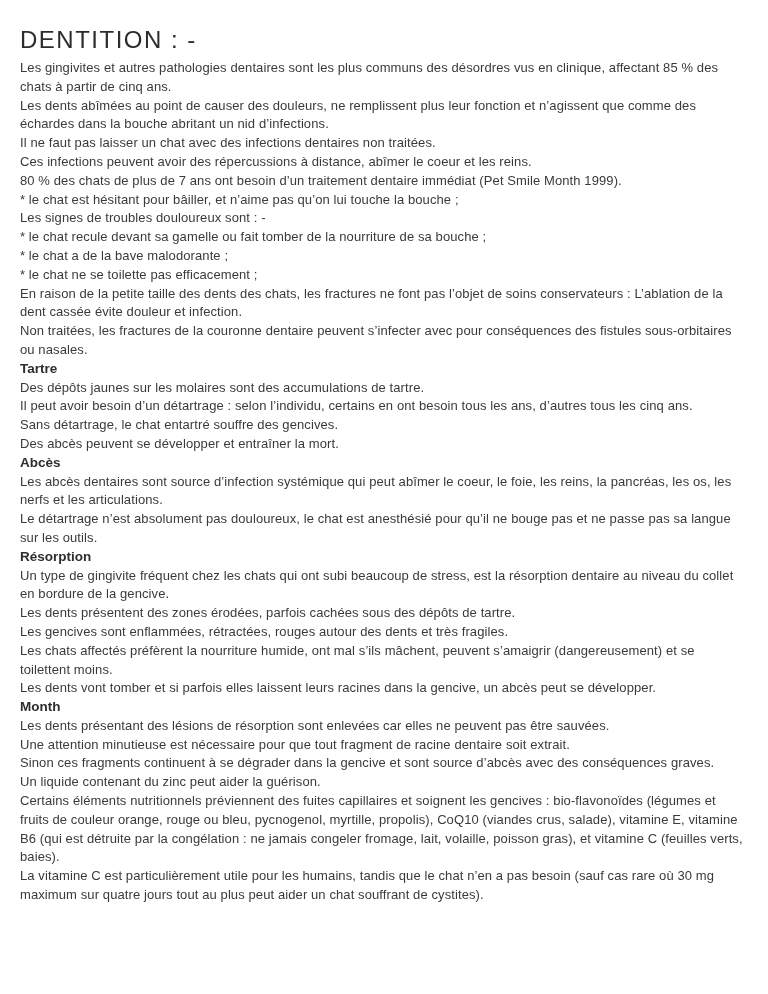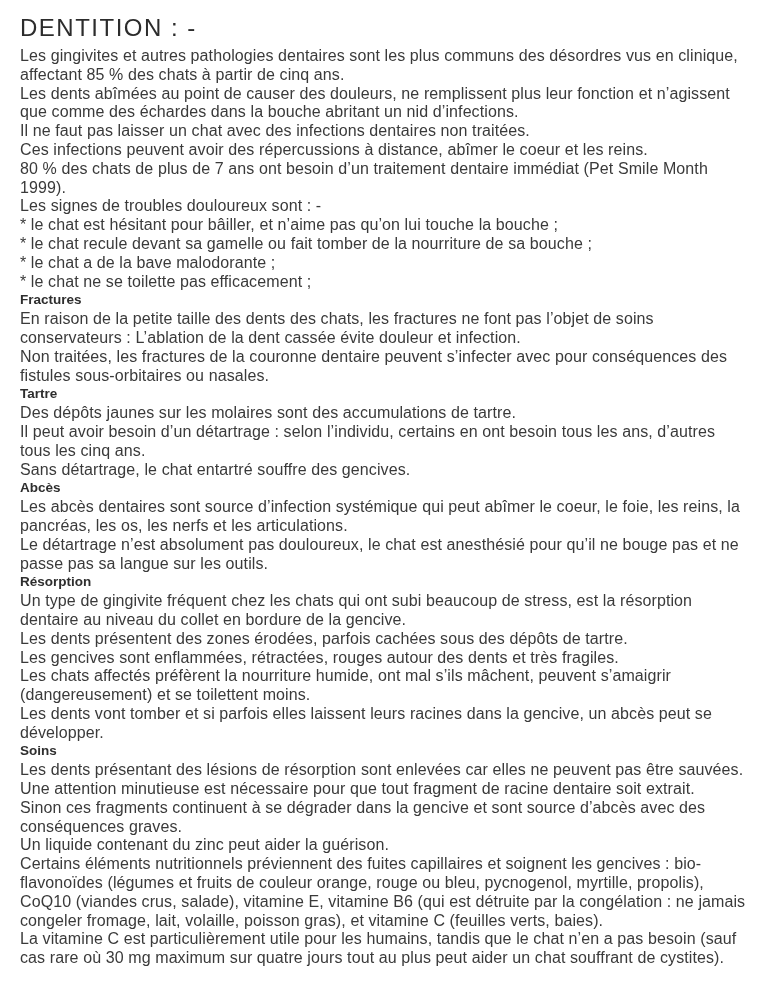--- a/index.html
+++ b/index.html
@@ -4,21 +4,21 @@
 <style>
   html, body {
     margin: 0;
     padding: 0;
     background: #ffffff;
   }
   .page {
     width: 768px;
     height: 994px;
     box-sizing: border-box;
-    padding: 14px 20px 0 20px;
+    padding: 26px 20px 0 20px;
     background: #ffffff;
     font-family: "Liberation Sans", sans-serif;
     color: #3a3a3a;
     overflow: hidden;
   }
   .title {
     margin: 0 0 5px 0;
     font-family: "Liberation Sans", sans-serif;
     font-weight: 400;
     font-size: 24px;
@@ -27,59 +27,59 @@
   }
   .section-heading {
     font-size: 13.5px;
     line-height: 18.8px;
     font-weight: 700;
     color: #2e2e2e;
     margin: 0;
   }
   .para {
     margin: 0;
-    font-size: 16px;
+    font-size: 13px;
     line-height: 18.8px;
     letter-spacing: 0.1px;
     color: #3a3a3a;
   }
 </style>
 </head>
 <body>
 
 <div class="page">
   <h1 class="title">DENTITION : -</h1>
   <main id="doc-body">
       <p class="para">Les gingivites et autres pathologies dentaires sont les plus communs des désordres vus en clinique, affectant 85 % des chats à partir de cinq ans.</p>
       <p class="para">Les dents abîmées au point de causer des douleurs, ne remplissent plus leur fonction et n’agissent que comme des échardes dans la bouche abritant un nid d’infections.</p>
       <p class="para">Il ne faut pas laisser un chat avec des infections dentaires non traitées.</p>
       <p class="para">Ces infections peuvent avoir des répercussions à distance, abîmer le coeur et les reins.</p>
       <p class="para">80 % des chats de plus de 7 ans ont besoin d’un traitement dentaire immédiat (Pet Smile Month 1999).</p>
+      <p class="para">* le chat est hésitant pour bâiller, et n’aime pas qu’on lui touche la bouche ;</p>
       <p class="para">Les signes de troubles douloureux sont : -</p>
-      <p class="para">* le chat est hésitant pour bâiller, et n’aime pas qu’on lui touche la bouche ;</p>
       <p class="para">* le chat recule devant sa gamelle ou fait tomber de la nourriture de sa bouche ;</p>
       <p class="para">* le chat a de la bave malodorante ;</p>
       <p class="para">* le chat ne se toilette pas efficacement ;</p>
-      <div class="section-heading">Fractures</div>
       <p class="para">En raison de la petite taille des dents des chats, les fractures ne font pas l’objet de soins conservateurs : L’ablation de la dent cassée évite douleur et infection.</p>
       <p class="para">Non traitées, les fractures de la couronne dentaire peuvent s’infecter avec pour conséquences des fistules sous-orbitaires ou nasales.</p>
       <div class="section-heading">Tartre</div>
       <p class="para">Des dépôts jaunes sur les molaires sont des accumulations de tartre.</p>
       <p class="para">Il peut avoir besoin d’un détartrage : selon l’individu, certains en ont besoin tous les ans, d’autres tous les cinq ans.</p>
       <p class="para">Sans détartrage, le chat entartré souffre des gencives.</p>
+      <p class="para">Des abcès peuvent se développer et entraîner la mort.</p>
       <div class="section-heading">Abcès</div>
       <p class="para">Les abcès dentaires sont source d’infection systémique qui peut abîmer le coeur, le foie, les reins, la pancréas, les os, les nerfs et les articulations.</p>
       <p class="para">Le détartrage n’est absolument pas douloureux, le chat est anesthésié pour qu’il ne bouge pas et ne passe pas sa langue sur les outils.</p>
       <div class="section-heading">Résorption</div>
       <p class="para">Un type de gingivite fréquent chez les chats qui ont subi beaucoup de stress, est la résorption dentaire au niveau du collet en bordure de la gencive.</p>
       <p class="para">Les dents présentent des zones érodées, parfois cachées sous des dépôts de tartre.</p>
       <p class="para">Les gencives sont enflammées, rétractées, rouges autour des dents et très fragiles.</p>
       <p class="para">Les chats affectés préfèrent la nourriture humide, ont mal s’ils mâchent, peuvent s’amaigrir (dangereusement) et se toilettent moins.</p>
       <p class="para">Les dents vont tomber et si parfois elles laissent leurs racines dans la gencive, un abcès peut se développer.</p>
-      <div class="section-heading">Soins</div>
+      <div class="section-heading">Month</div>
       <p class="para">Les dents présentant des lésions de résorption sont enlevées car elles ne peuvent pas être sauvées.</p>
       <p class="para">Une attention minutieuse est nécessaire pour que tout fragment de racine dentaire soit extrait.</p>
       <p class="para">Sinon ces fragments continuent à se dégrader dans la gencive et sont source d’abcès avec des conséquences graves.</p>
       <p class="para">Un liquide contenant du zinc peut aider la guérison.</p>
       <p class="para">Certains éléments nutritionnels préviennent des fuites capillaires et soignent les gencives : bio-flavonoïdes (légumes et fruits de couleur orange, rouge ou bleu, pycnogenol, myrtille, propolis), CoQ10 (viandes crus, salade), vitamine E, vitamine B6 (qui est détruite par la congélation : ne jamais congeler fromage, lait, volaille, poisson gras), et vitamine C (feuilles verts, baies).</p>
       <p class="para">La vitamine C est particulièrement utile pour les humains, tandis que le chat n’en a pas besoin (sauf cas rare où 30 mg maximum sur quatre jours tout au plus peut aider un chat souffrant de cystites).</p>
     </main>
 </div>
 
 </body></html>

